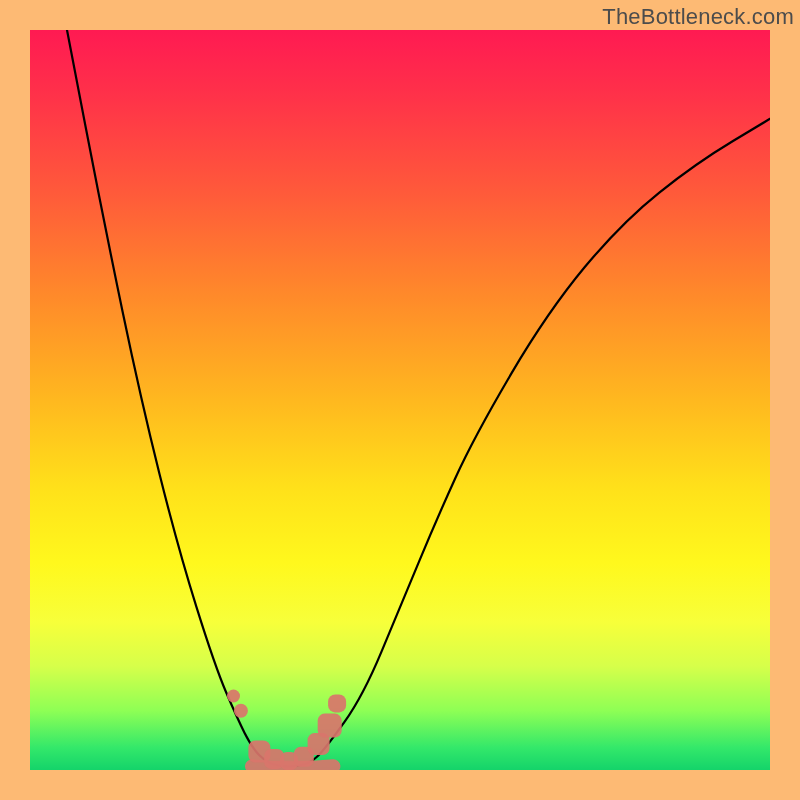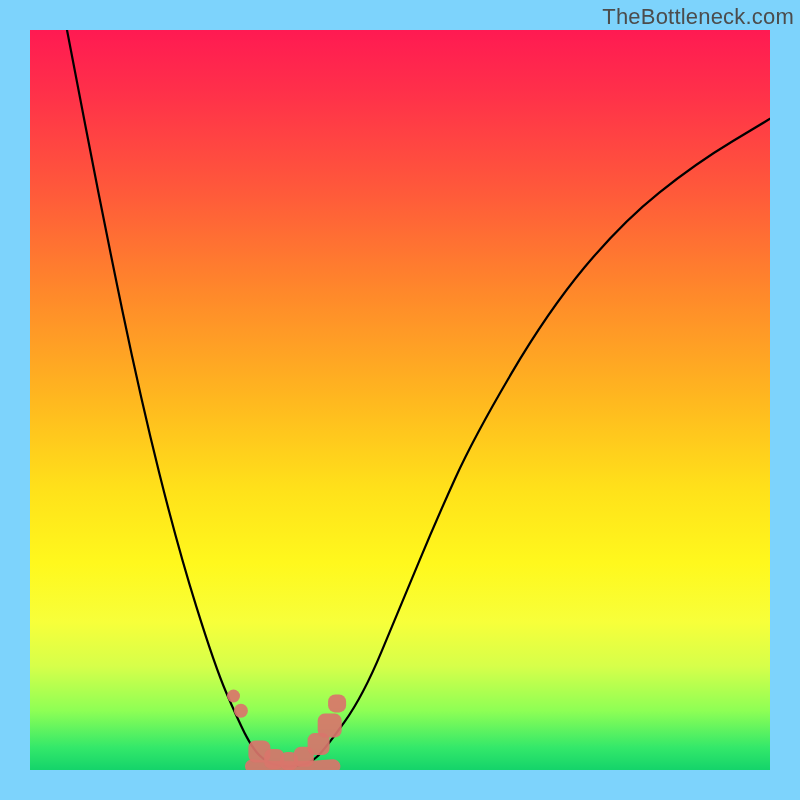--- a/index.html
+++ b/index.html
@@ -9,21 +9,21 @@
     height: 800px;
     background: #000;
     font-family: Arial, Helvetica, sans-serif;
     overflow: hidden;
   }
   .frame {
     position: absolute;
     left: 0; top: 0;
     width: 800px;
     height: 800px;
-    background: #7dd3fc;
+    background: #fdba74;
   }
   .plot {
     position: absolute;
     left: 30px;
     top: 30px;
     width: 740px;
     height: 740px;
     
     background: linear-gradient(to bottom,
       #ff1a52 0%,

